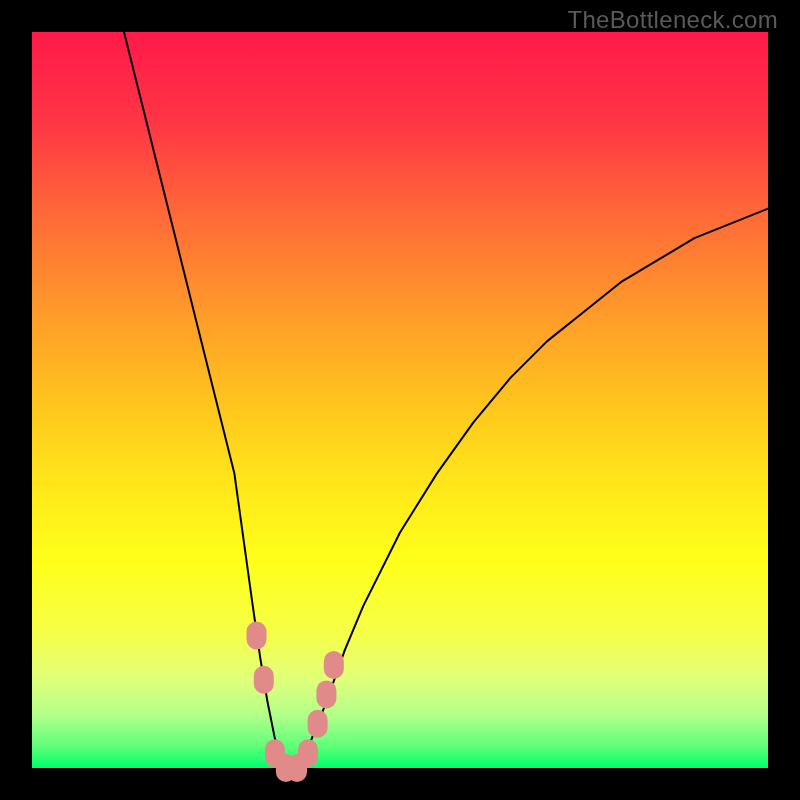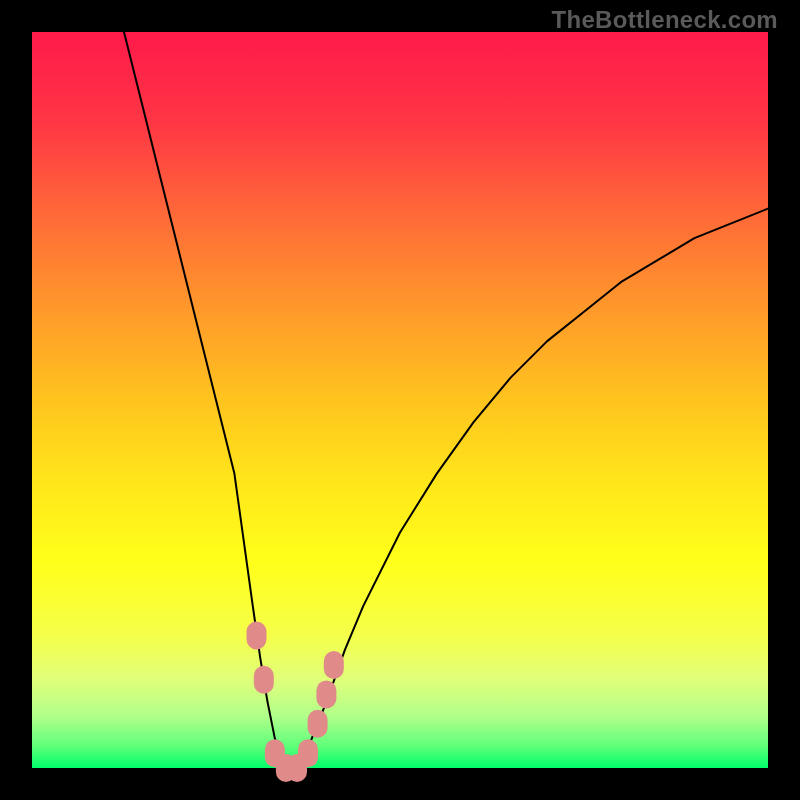--- a/index.html
+++ b/index.html
@@ -14,21 +14,21 @@
     position: relative;
     width: 800px;
     height: 800px;
   }
   .watermark {
     position: absolute;
     top: 6px;
     right: 22px;
     font-family: Arial, Helvetica, sans-serif;
     font-size: 24px;
-    font-weight: 700;
+    font-weight: 400;
     color: #5a5a5a;
     z-index: 10;
     letter-spacing: 0.3px;
   }
   svg {
     display: block;
   }
 </style>
 </head>
 <body>

